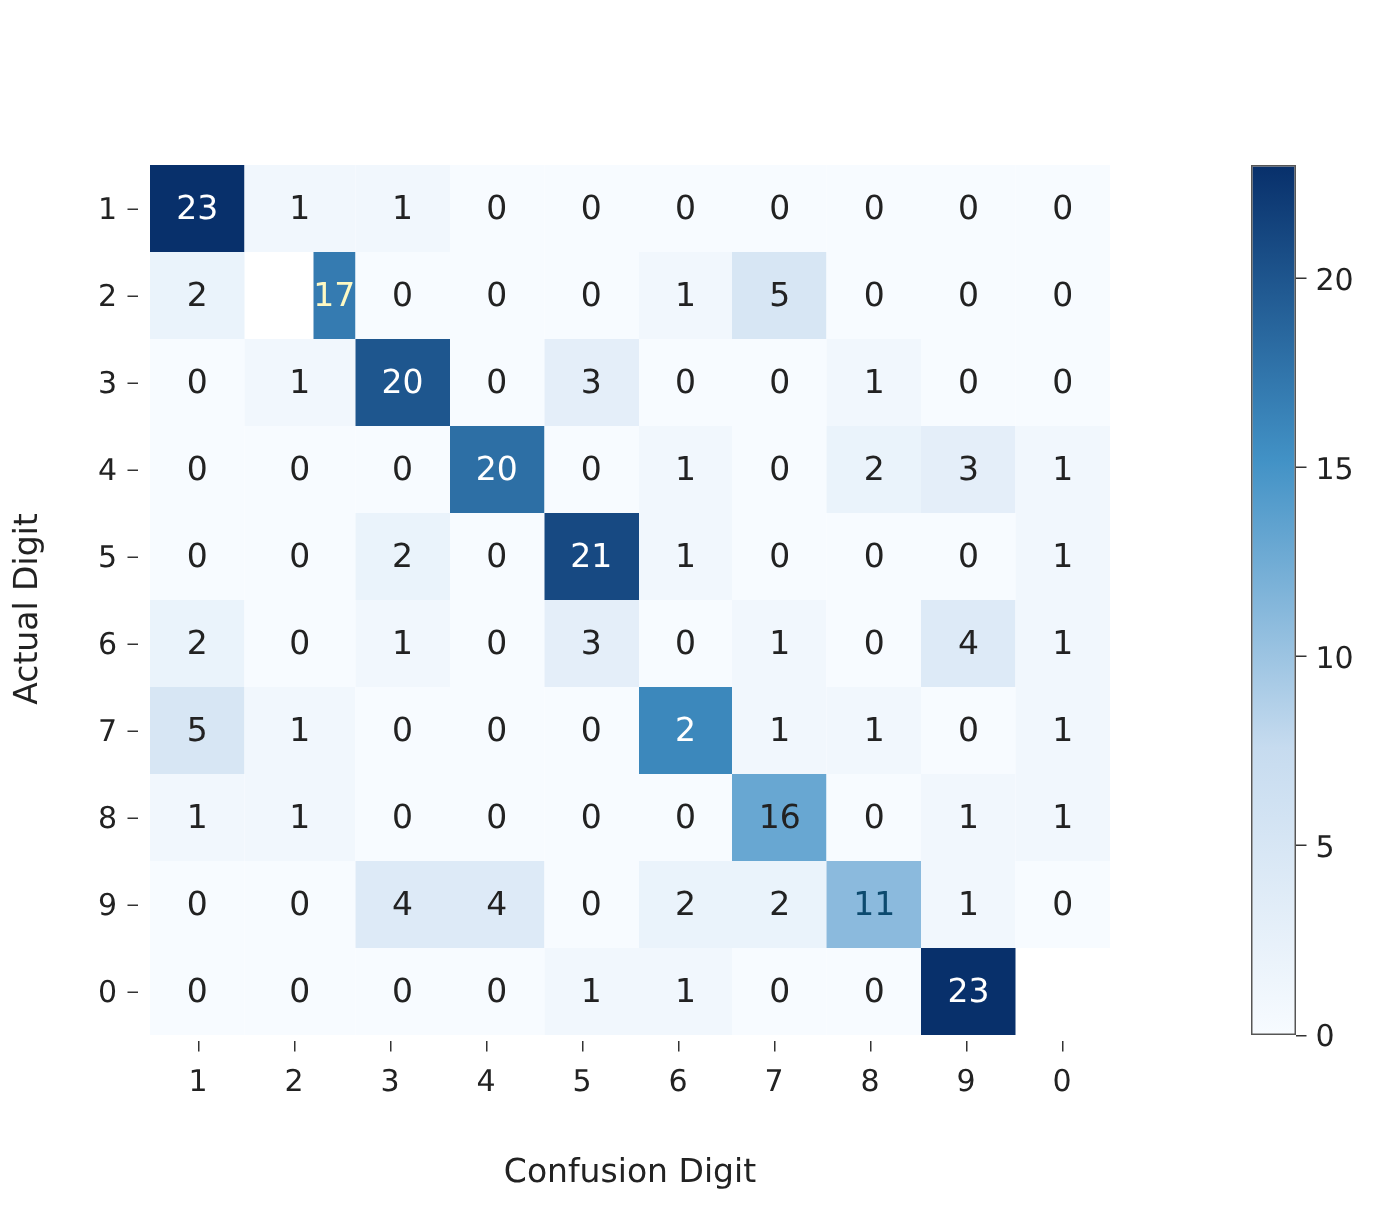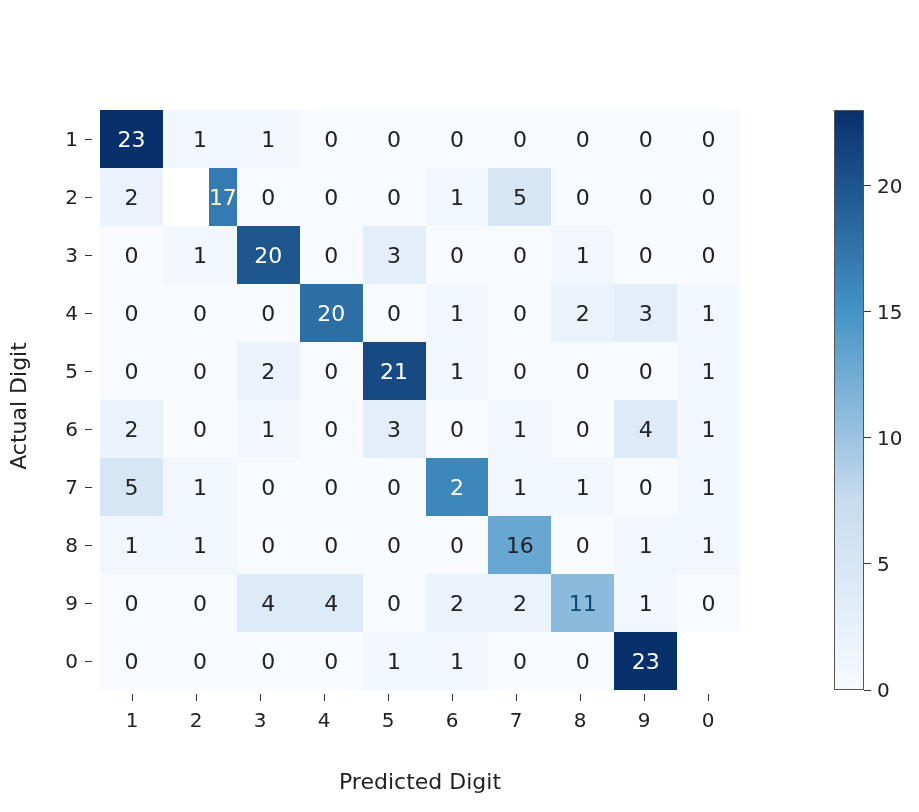--- a/index.html
+++ b/index.html
@@ -281,21 +281,21 @@
       <div class="xtick">3</div>
       <div class="xtick">4</div>
       <div class="xtick">5</div>
       <div class="xtick">6</div>
       <div class="xtick">7</div>
       <div class="xtick">8</div>
       <div class="xtick">9</div>
       <div class="xtick">0</div>
     </div>
 
-  <div class="xlabel">Predicted Digit</div>
+  <div class="xlabel">Confusion Digit</div>
 
   <div class="cbar-wrap">
     <div class="cbar" style="background: linear-gradient(to top, rgb(247, 251, 255) 0%, rgb(198, 219, 239) 33%, rgb(66, 146, 198) 66%, rgb(8, 48, 107) 100%);"></div>
     <div class="cbar-ticks">
         <div class="cbar-tick" style="bottom: 0%;">
           <span class="tmark"></span>
           <span>0</span>
         </div>
         <div class="cbar-tick" style="bottom: 21.7391%;">
           <span class="tmark"></span>

